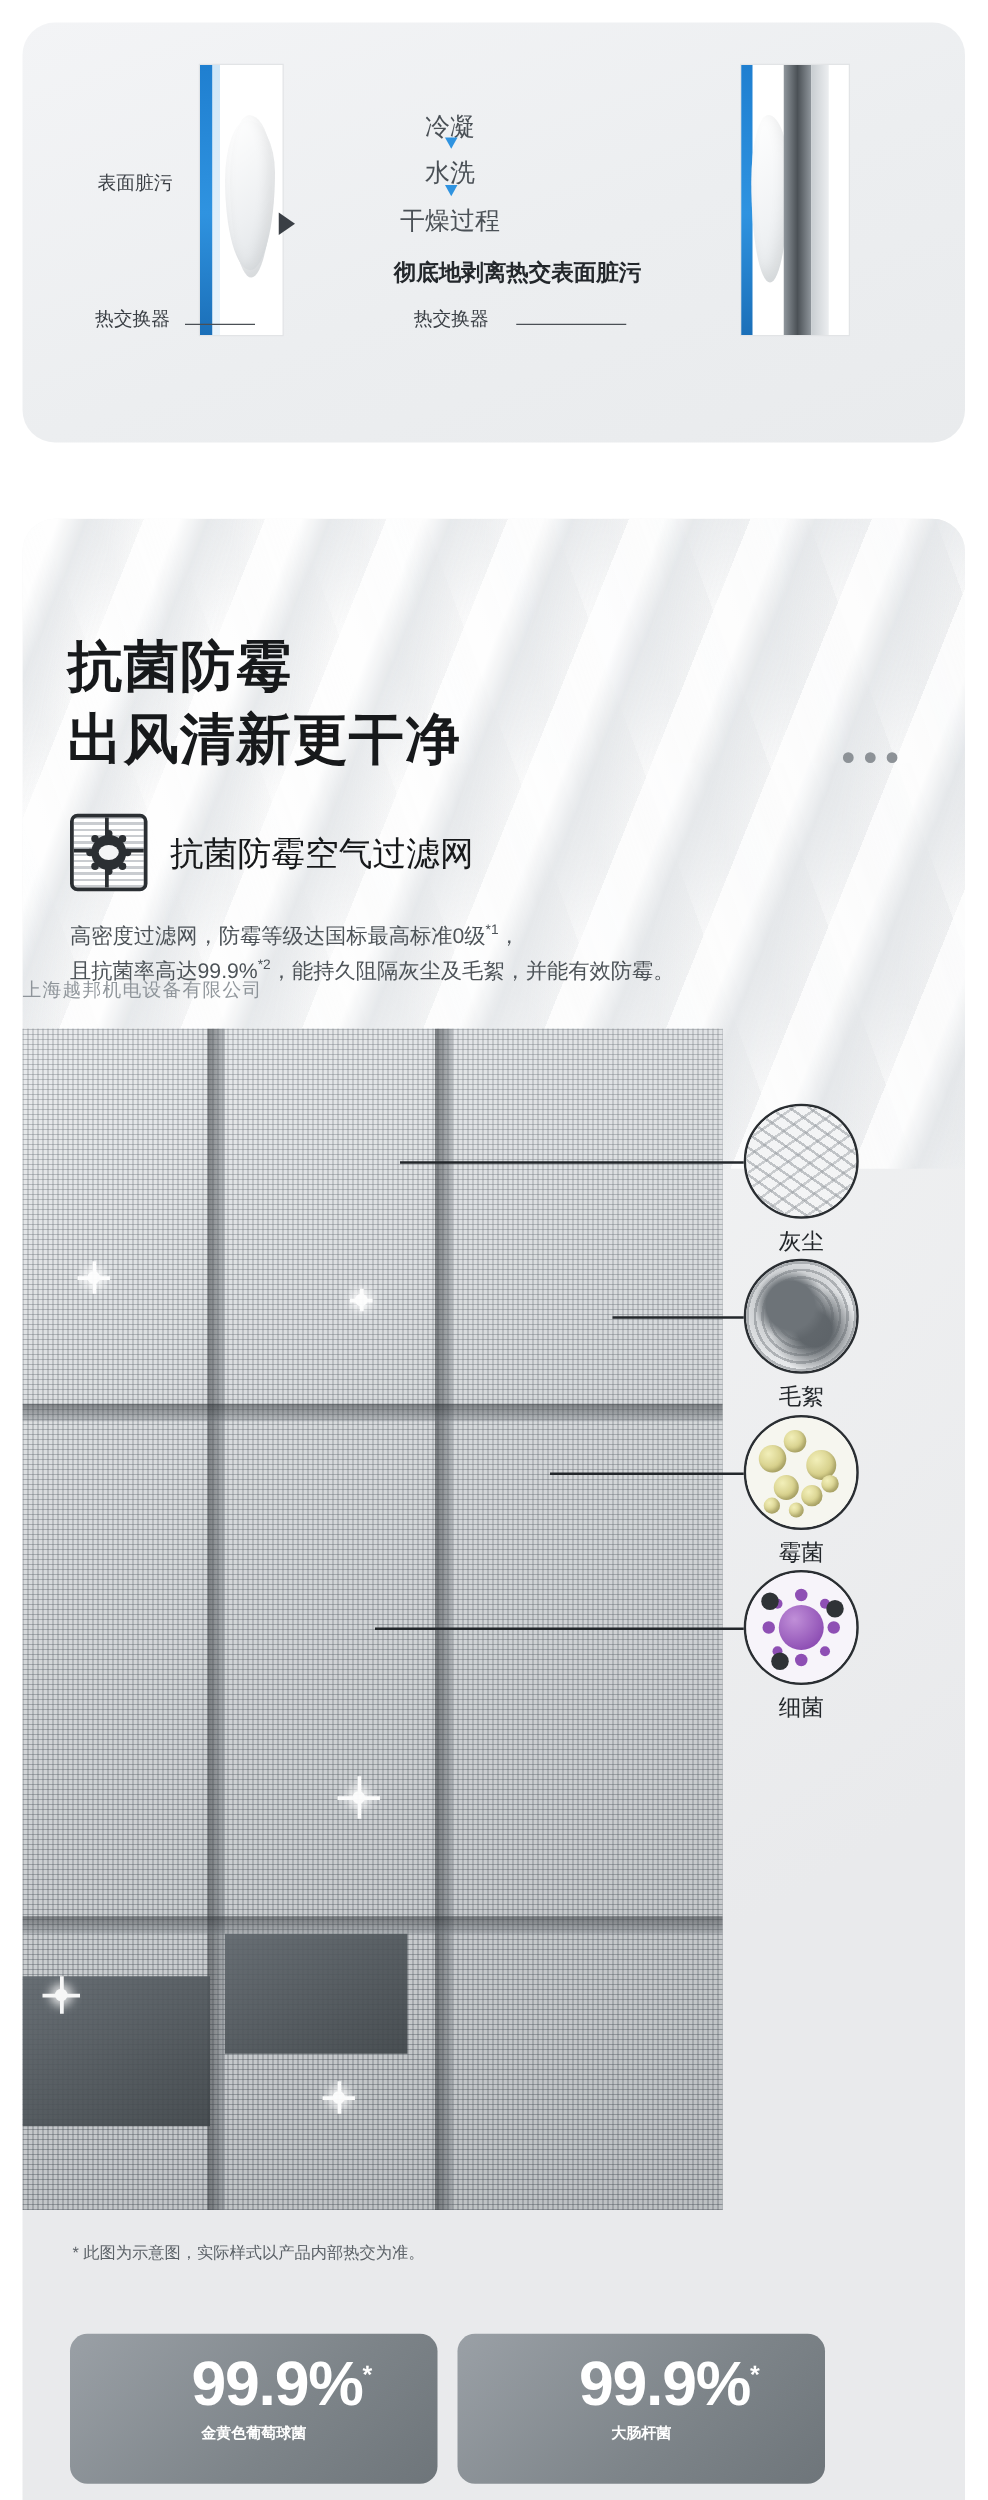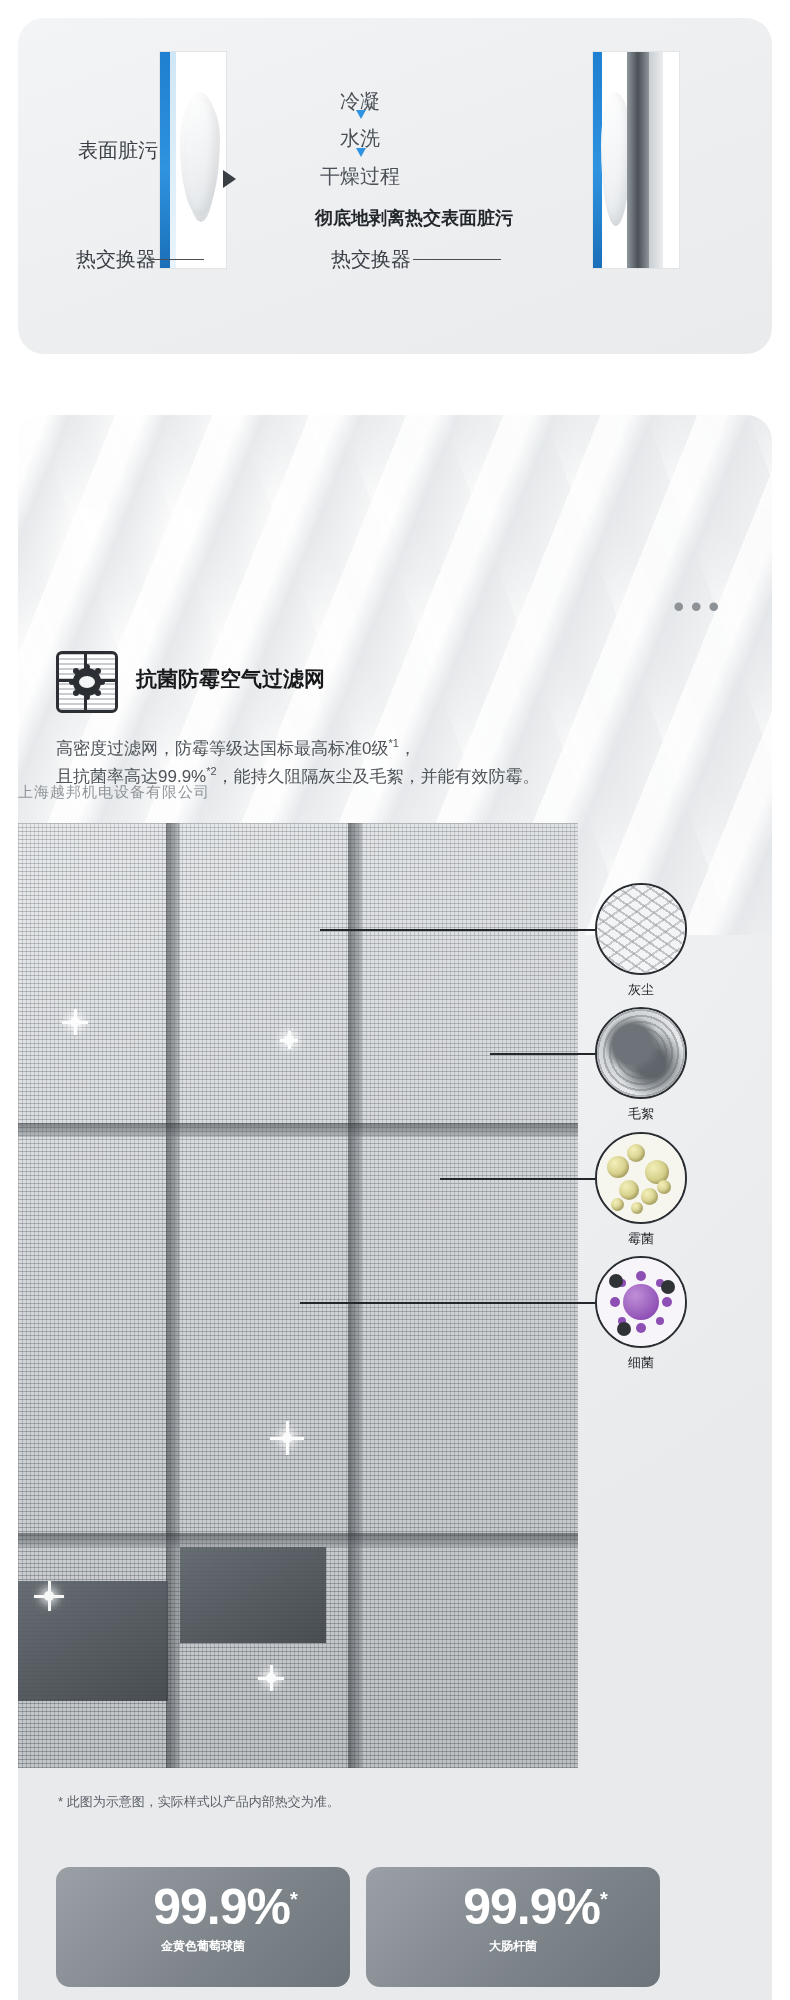--- a/index.html
+++ b/index.html
@@ -61,21 +61,21 @@
   }
   .exch-right .dark2 {
     position:absolute; left:56px; top:0; width:14px; height:100%;
     background:linear-gradient(90deg,#c8cdd1,#eceef0);
   }
   .exch-right .blob {
     left:8px; top:40px; width:30px; height:134px;
     background:linear-gradient(140deg,#ffffff,#f1f3f5 60%,#e4e8ea);
   }
 
-  .lbl { position:absolute; font-size:20px; color:#3a3f45; white-space:nowrap; }
+  .lbl { position:absolute; font-size:15px; color:#3a3f45; white-space:nowrap; }
   .lbl-surface { left:60px; top:119px; }
   .lbl-exch-l  { left:58px; top:228px; }
   .lbl-exch-r  { left:313px; top:228px; }
   .lead {
     position:absolute; height:1px; background:#4a4f55;
   }
   .lead-l { left:130px; top:241px; width:56px; }
   .lead-r { left:395px; top:241px; width:88px; }
 
   .arrow-big {
@@ -146,21 +146,21 @@
       -15px 0 0 -11px #2b2f33, 15px 0 0 -11px #2b2f33,
       11px 11px 0 -11px #2b2f33, -11px -11px 0 -11px #2b2f33,
       11px -11px 0 -11px #2b2f33, -11px 11px 0 -11px #2b2f33;
   }
   .filter-icon .germ::after{
     content:""; position:absolute; left:6px; top:8px; width:16px; height:12px;
     border-radius:50%; background:#f4f5f6;
   }
   .h2 {
     position:absolute; left:118px; top:250px;
-    font-size:21px; font-weight:bold; color:#17191b;
+    font-size:27px; font-weight:normal; color:#17191b;
   }
   .para {
     position:absolute; left:38px; top:320px; width:690px;
     font-size:17px; line-height:1.62; color:#4d5358;
   }
   .sup { font-size:11px; vertical-align:super; }
 
   .watermark {
     position:absolute; left:0; right:16px; top:368px;
     font-size:15px; color:#7e858b; opacity:.85;
@@ -204,21 +204,21 @@
 
   
   .callout { position:absolute; width:92px; height:92px; }
   .callout .circ {
     width:92px; height:92px; border-radius:50%;
     border:2px solid #2a2e32; overflow:hidden; background:#fafbfb;
     position:relative;
   }
   .callout .cap {
     position:absolute; left:0; right:0; top:98px; text-align:center;
-    font-size:13px; color:#23272b;
+    font-size:18px; color:#23272b;
   }
   .callout .line {
     position:absolute; top:46px; height:1.5px; background:#23272b;
   }
 
   .c-dust  { left:577px; top:468px; }
   .c-lint  { left:577px; top:592px; }
   .c-mold  { left:577px; top:717px; }
   .c-bact  { left:577px; top:841px; }
 
@@ -322,20 +322,24 @@
       <div class="dark"></div>
       <div class="dark2"></div>
     </div>
 
   </div>
 </div>
 
 <div class="panel-anti">
   <div class="silk"></div>
 
+  <div class="h1">
+    <span>抗菌防霉</span>
+    <span class="l2">出风清新更干净</span>
+  </div>
   <div class="dots">•••</div>
 
   <div class="filter-icon">
     <div class="germ"></div>
   </div>
   <div class="h2">抗菌防霉空气过滤网</div>
 
   <div class="para">
     <span>高密度过滤网，防霉等级达国标最高标准0级</span><span class="sup">*1</span><span>，</span><br>
     <span>且抗菌率高达99.9%</span><span class="sup">*2</span><span>，能持久阻隔灰尘及毛絮，并能有效防霉。</span>

